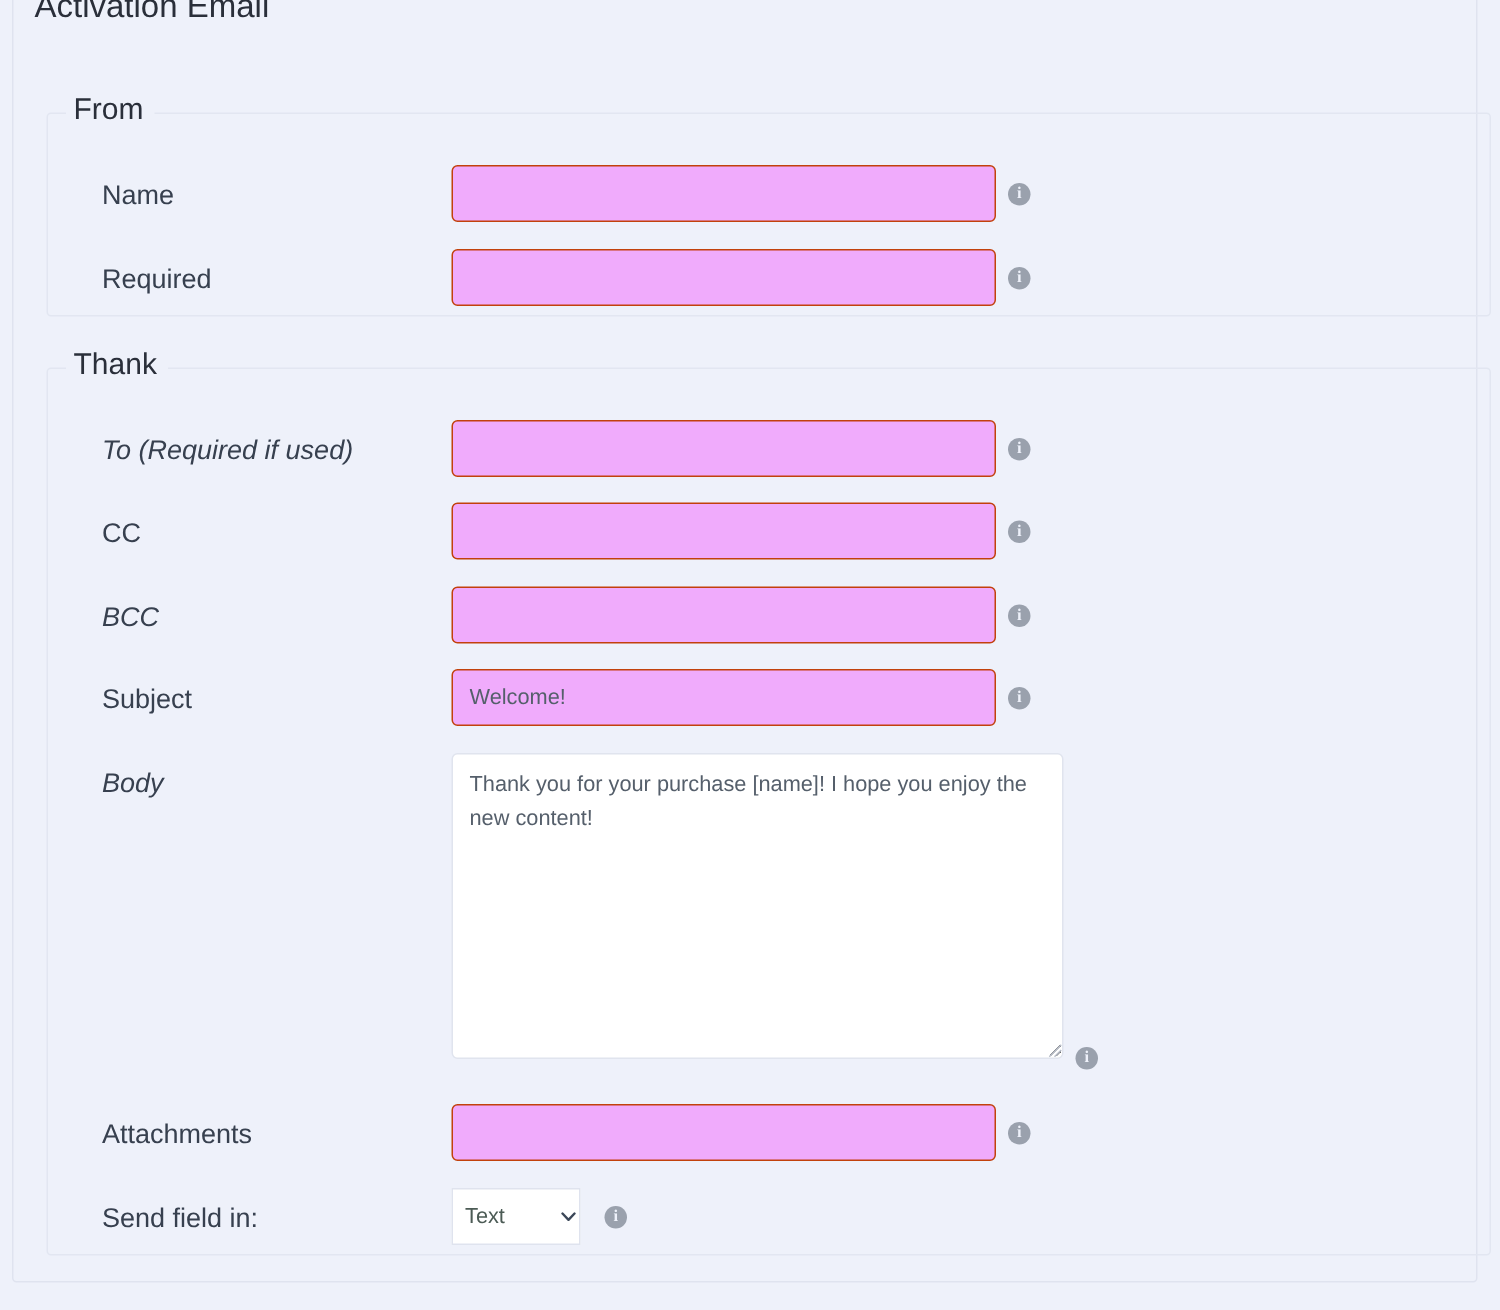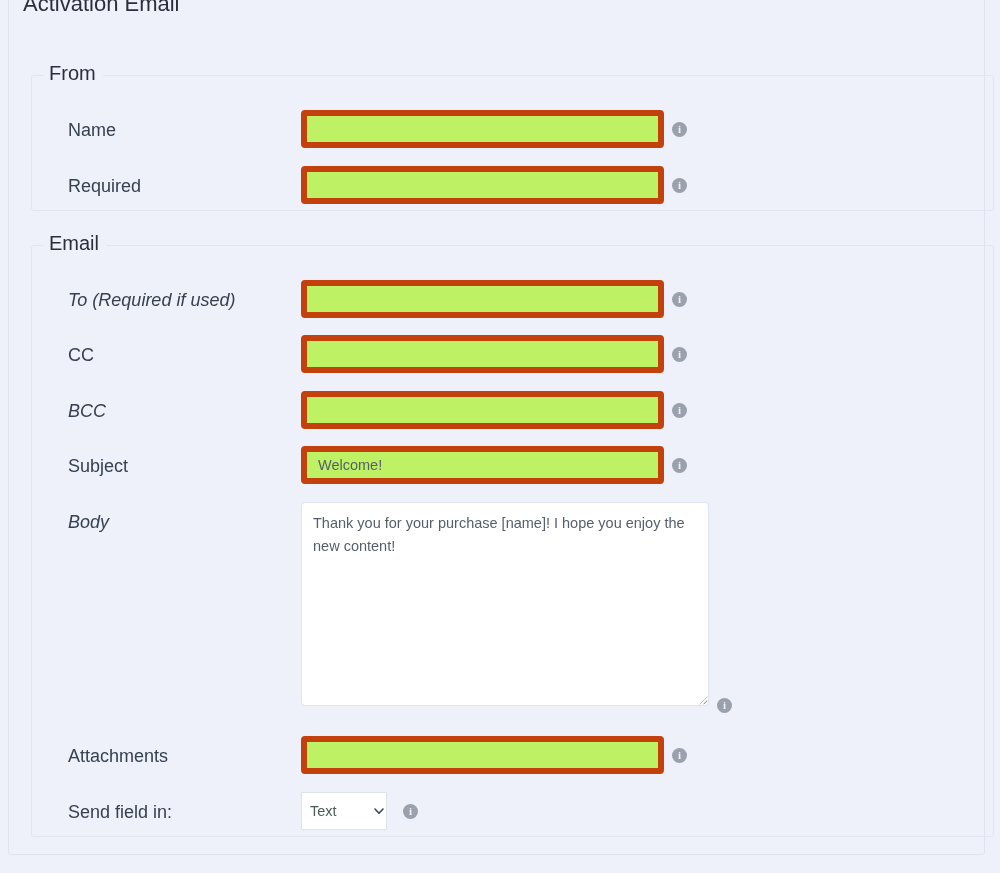--- a/index.html
+++ b/index.html
@@ -90,22 +90,22 @@
     color: #37404f;
     white-space: nowrap;
     line-height: 18px;
   }
   .text-input {
     position: absolute;
     left: 269px;
     width: 363px;
     height: 38px;
     box-sizing: border-box;
-    background: #bef264;
-    border: 6px solid #c2410c;
+    background: #f0abfc;
+    border: 1px solid #c2410c;
     border-radius: 4px;
     font-family: "Liberation Sans", sans-serif;
     font-size: 14.5px;
     color: #555f6b;
     padding: 0 11px;
     outline: none;
   }
   .text-input::placeholder { color: #a9b0bd; }
 
   .body-textarea {
@@ -195,21 +195,21 @@
     </div>
 
     <div class="row">
       <label class="field-label" style="top:95px;">Required</label>
       <input class="text-input" style="top: 84px;" type="text" value="">
       <span class="info-icon" style="left:640px; top:96px;">i</span>
     </div>
   </fieldset>
 
   <fieldset class="group" id="group-email">
-    <div class="group-legend">Email</div>
+    <div class="group-legend">Thank</div>
 
     <div class="row">
       <label class="field-label" style="top:39px;font-style:italic;">To (Required if used)</label>
       <input class="text-input" style="top: 28px;" type="text" value="">
       <span class="info-icon" style="left:640px; top:40px;">i</span>
     </div>
 
     <div class="row">
       <label class="field-label" style="top:94px;text-align:center;">CC</label>
       <input class="text-input" style="top: 83px;" type="text" value="">

